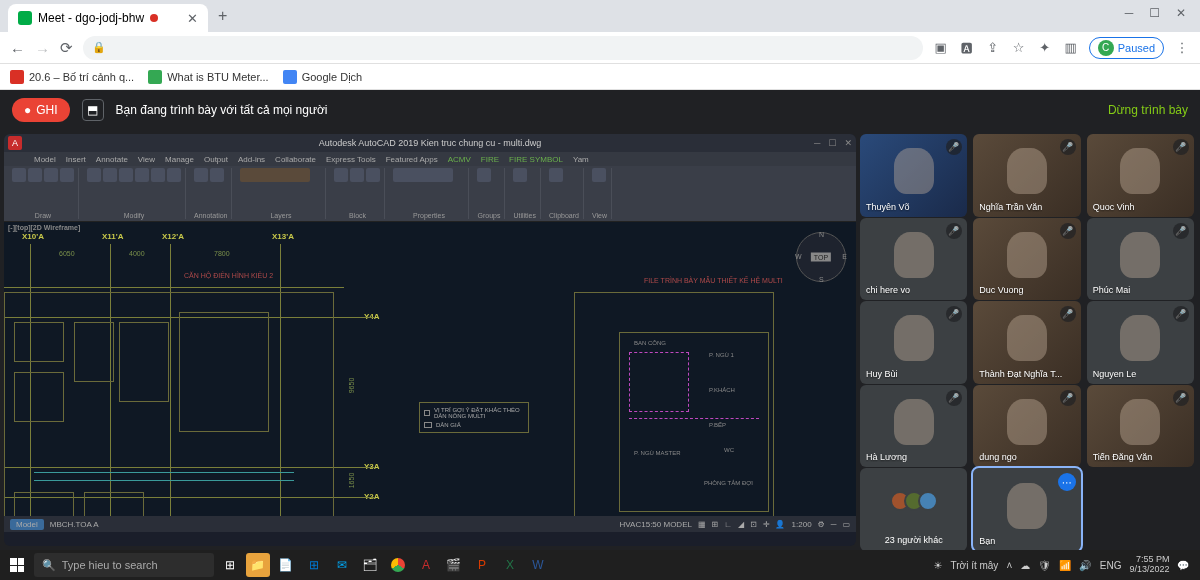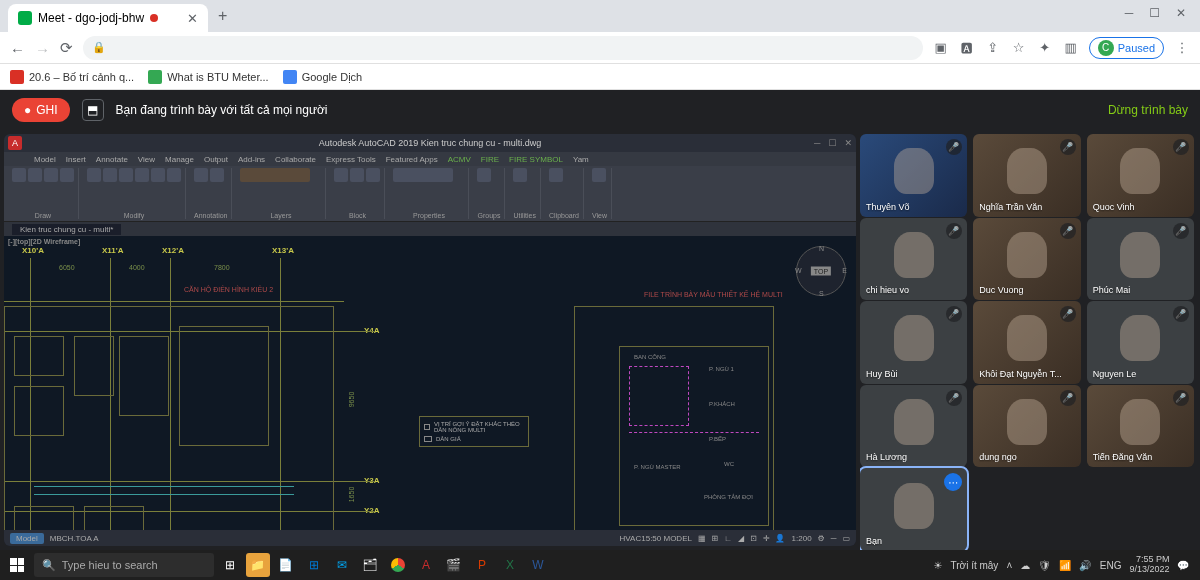--- a/index.html
+++ b/index.html
@@ -232,23 +232,20 @@
           </div>
           <div class="rib-label">Clipboard</div>
         </div>
       <div class="rib-panel">
           <div class="icons">
             <div class="rib-ic"></div>
           </div>
           <div class="rib-label">View</div>
         </div>
     </div>
-    <div class="acad-tab">
-      <span style="background:#1a1e2a;padding:1px 8px">Kien truc chung cu - multi*</span>
-    </div>
     <div class="canvas">
       <div class="grid-lbl" style="left:4px;top:2px;font-size:7px;color:#888">[-][top][2D Wireframe]</div>
 
       <div class="grid-lbl" style="left:18px;top:10px">X10'A</div>
       <div class="grid-lbl" style="left:98px;top:10px">X11'A</div>
       <div class="grid-lbl" style="left:158px;top:10px">X12'A</div>
       <div class="grid-lbl" style="left:268px;top:10px">X13'A</div>
 
       <div class="grid-lbl" style="left:360px;top:90px">Y4A</div>
       <div class="grid-lbl" style="left:360px;top:240px">Y3A</div>
@@ -348,41 +345,41 @@
         <div class="name">Nghĩa Trần Văn</div>
       </div>
     <div class="tile warm">
         <div class="face"></div>
         <div class="mute">🎤</div>
         <div class="name">Quoc Vinh</div>
       </div>
     <div class="tile">
         <div class="face"></div>
         <div class="mute">🎤</div>
-        <div class="name">chi hieu vo</div>
+        <div class="name">chi here vo</div>
       </div>
     <div class="tile warm">
         <div class="face"></div>
         <div class="mute">🎤</div>
         <div class="name">Duc Vuong</div>
       </div>
     <div class="tile">
         <div class="face"></div>
         <div class="mute">🎤</div>
         <div class="name">Phúc Mai</div>
       </div>
     <div class="tile">
         <div class="face"></div>
         <div class="mute">🎤</div>
         <div class="name">Huy Bùi</div>
       </div>
     <div class="tile warm">
         <div class="face"></div>
         <div class="mute">🎤</div>
-        <div class="name">Khôi Đạt Nguyễn T...</div>
+        <div class="name">Thành Đạt Nghĩa T...</div>
       </div>
     <div class="tile">
         <div class="face"></div>
         <div class="mute">🎤</div>
         <div class="name">Nguyen Le</div>
       </div>
     <div class="tile">
         <div class="face"></div>
         <div class="mute">🎤</div>
         <div class="name">Hà Lương</div>
@@ -390,20 +387,28 @@
     <div class="tile warm">
         <div class="face"></div>
         <div class="mute">🎤</div>
         <div class="name">dung ngo</div>
       </div>
     <div class="tile warm">
         <div class="face"></div>
         <div class="mute">🎤</div>
         <div class="name">Tiến Đăng Văn</div>
       </div>
+    <div class="tile">
+      <div class="avs">
+          <div class="a" style="background:#a0522d"></div>
+          <div class="a" style="background:#556b2f"></div>
+          <div class="a" style="background:#4682b4"></div>
+        </div>
+      <div class="ocount">23 người khác</div>
+    </div>
     <div class="tile self">
       <div class="face"></div>
       <div class="more">⋯</div>
       <div class="name">Bạn</div>
     </div>
   </div>
 </div>
 
 <div class="taskbar">
   <div class="tb-start">

